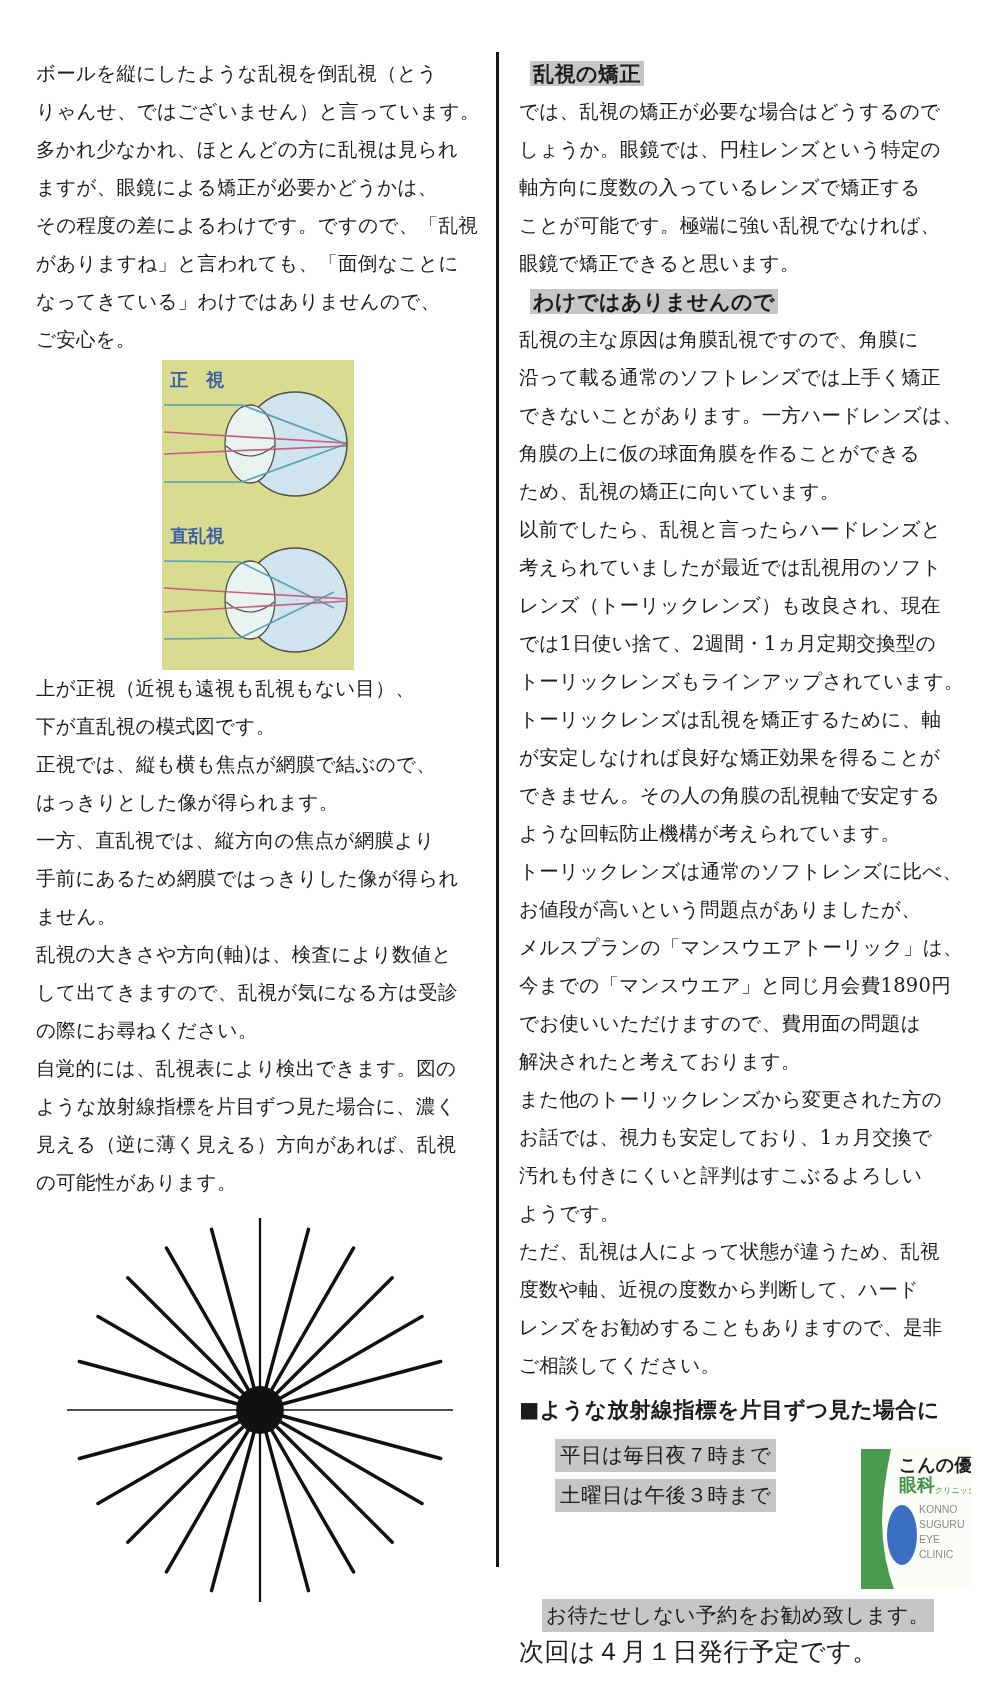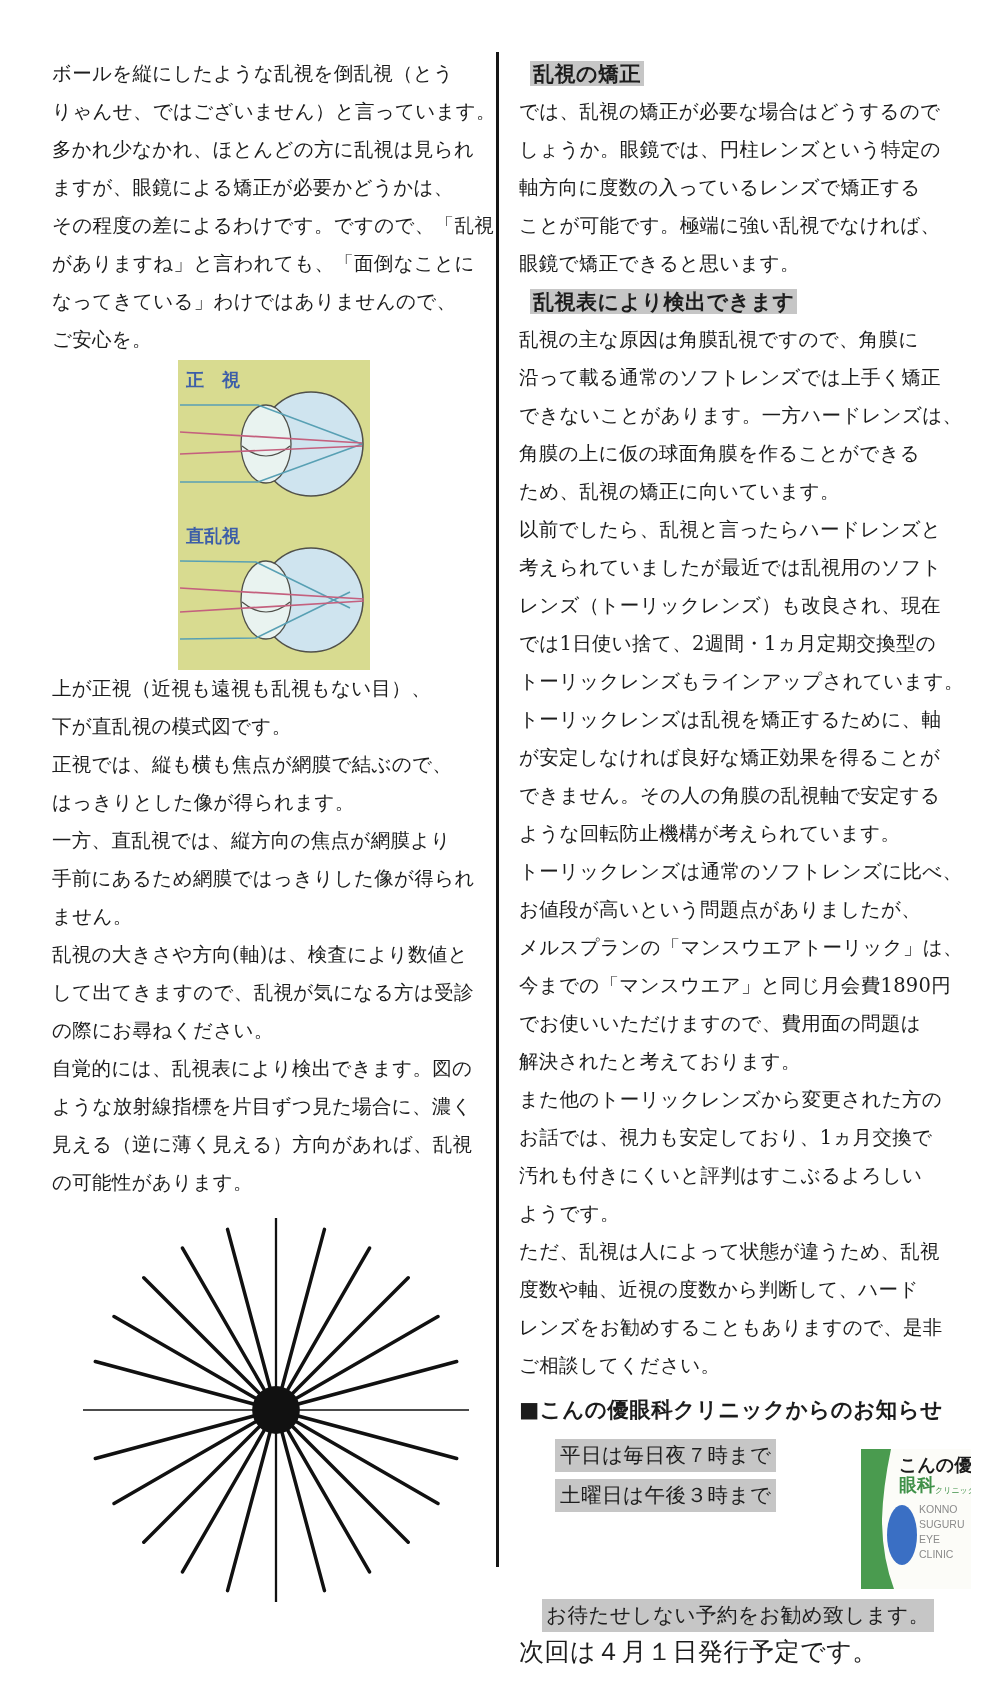--- a/index.html
+++ b/index.html
@@ -2,21 +2,21 @@
 <html><head>
 <meta charset="utf-8">
 <style>
   html,body{margin:0;padding:0;}
   body{
     width:1001px;height:1708px;background:#ffffff;position:relative;
     font-family:"DejaVu Serif","Liberation Serif",serif;color:#1c1c1c;
     overflow:hidden;
   }
   .col{position:absolute;top:55px;}
-  .col-left{left:52px;width:442px;}
+  .col-left{left:36px;width:442px;}
   .col-right{left:519px;width:452px;}
   .divider{position:absolute;left:496px;top:52px;width:3px;height:1515px;background:#151515;}
   .body-text{font-size:19.5px;line-height:38px;white-space:pre;letter-spacing:0.3px;}
   .heading-line{font-size:21px;font-weight:bold;line-height:38px;letter-spacing:0.5px;padding-left:11px;}
   .hl{background:#c6c6c6;padding:0 3px;}
   .eye-figure{margin:1px 0 0 126px;display:block;}
   .para2{margin-top:0;}
   .dial-figure{margin:14px 0 0 30px;display:block;}
   .announce{margin-top:8px;}
   .announce-heading{font-size:21.5px;font-weight:bold;line-height:34px;letter-spacing:0.5px;}
@@ -108,21 +108,21 @@
 
 <div class="col col-right">
 
   <div class="heading-line"><span class="hl">乱視の矯正</span></div>
   <div class="body-text">では、乱視の矯正が必要な場合はどうするので
 しょうか。眼鏡では、円柱レンズという特定の
 軸方向に度数の入っているレンズで矯正する
 ことが可能です。極端に強い乱視でなければ、
 眼鏡で矯正できると思います。</div>
 
-  <div class="heading-line"><span class="hl">乱視表により検出できます</span></div>
+  <div class="heading-line"><span class="hl">わけではありませんので</span></div>
   <div class="body-text">乱視の主な原因は角膜乱視ですので、角膜に
 沿って載る通常のソフトレンズでは上手く矯正
 できないことがあります。一方ハードレンズは、
 角膜の上に仮の球面角膜を作ることができる
 ため、乱視の矯正に向いています。
 以前でしたら、乱視と言ったらハードレンズと
 考えられていましたが最近では乱視用のソフト
 レンズ（トーリックレンズ）も改良され、現在
 では1日使い捨て、2週間・1ヵ月定期交換型の
 トーリックレンズもラインアップされています。
@@ -139,21 +139,21 @@
 また他のトーリックレンズから変更された方の
 お話では、視力も安定しており、1ヵ月交換で
 汚れも付きにくいと評判はすこぶるよろしい
 ようです。
 ただ、乱視は人によって状態が違うため、乱視
 度数や軸、近視の度数から判断して、ハード
 レンズをお勧めすることもありますので、是非
 ご相談してください。</div>
 
   <div class="announce">
-    <div class="announce-heading">■こんの優眼科クリニックからのお知らせ</div>
+    <div class="announce-heading">■ような放射線指標を片目ずつ見た場合に</div>
 
     <div class="announce-row">
       <div class="schedule">
         <div><span class="schedule-line">平日は毎日夜７時まで</span></div>
         <div><span class="schedule-line">土曜日は午後３時まで</span></div>
       </div>
 
       <div class="logo-wrap">
         <svg width="110" height="140" viewBox="0 0 110 140" xmlns="http://www.w3.org/2000/svg">
           <rect x="0" y="0" width="110" height="140" fill="#fcfcf8"></rect>

